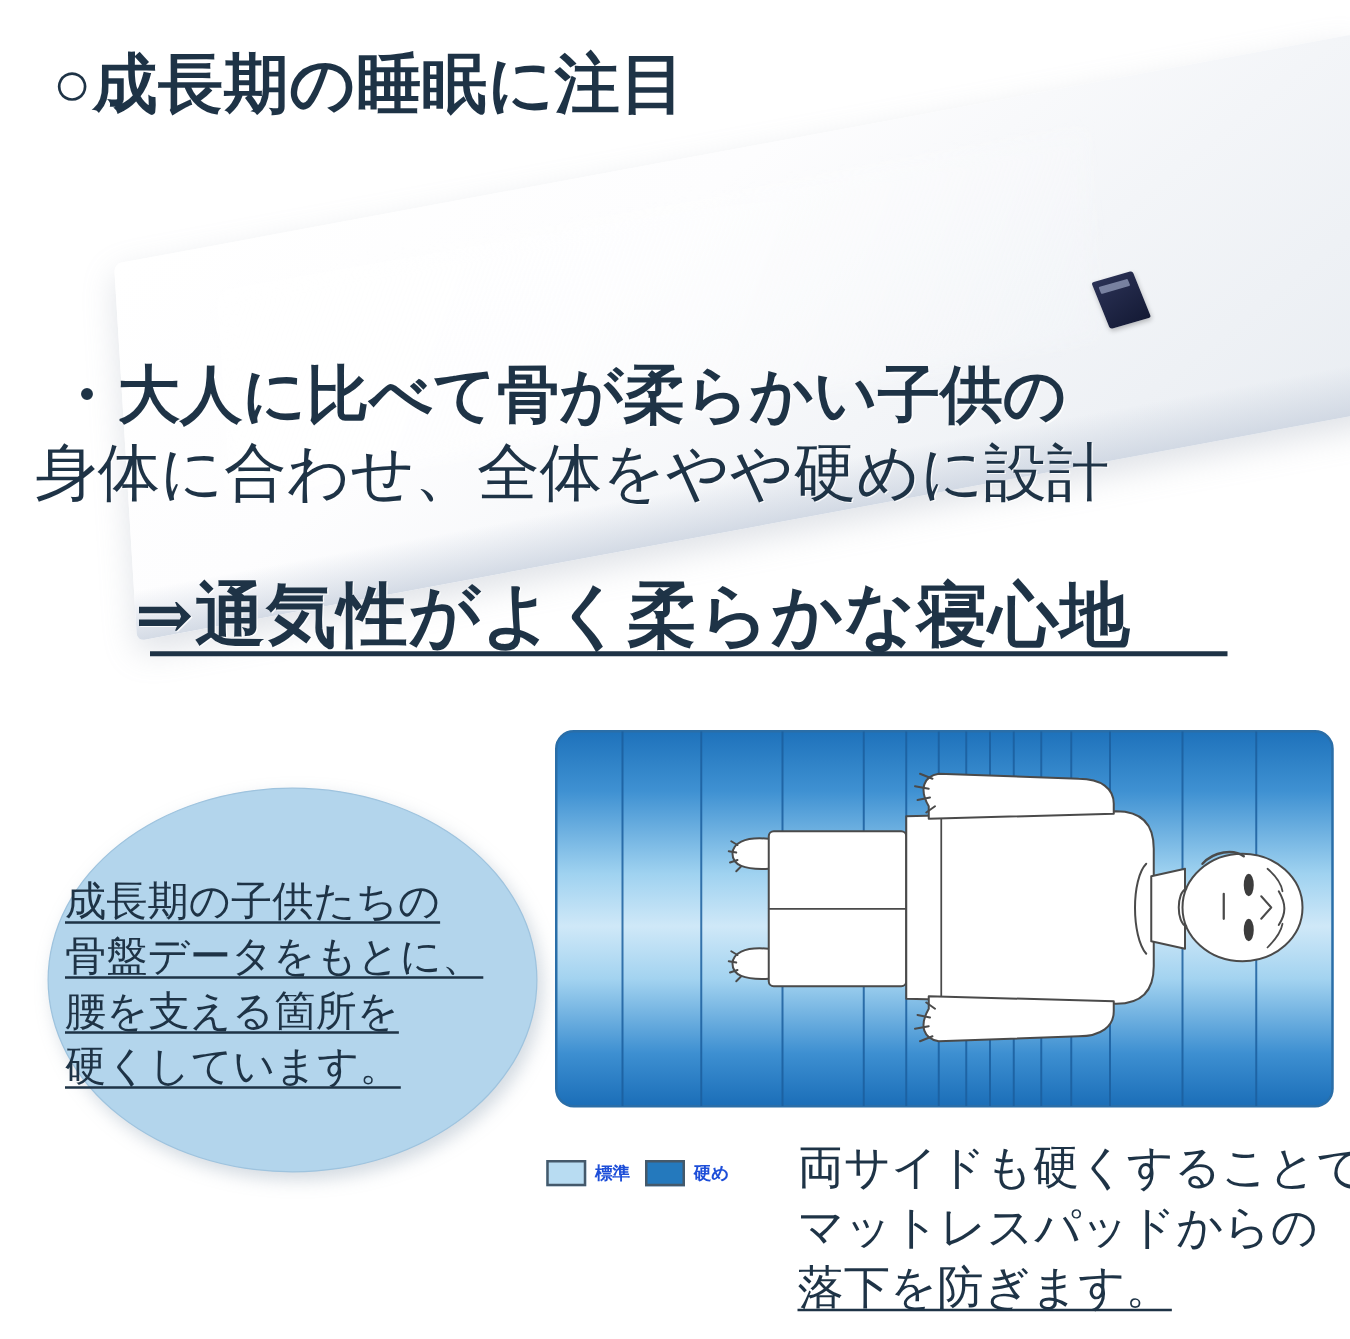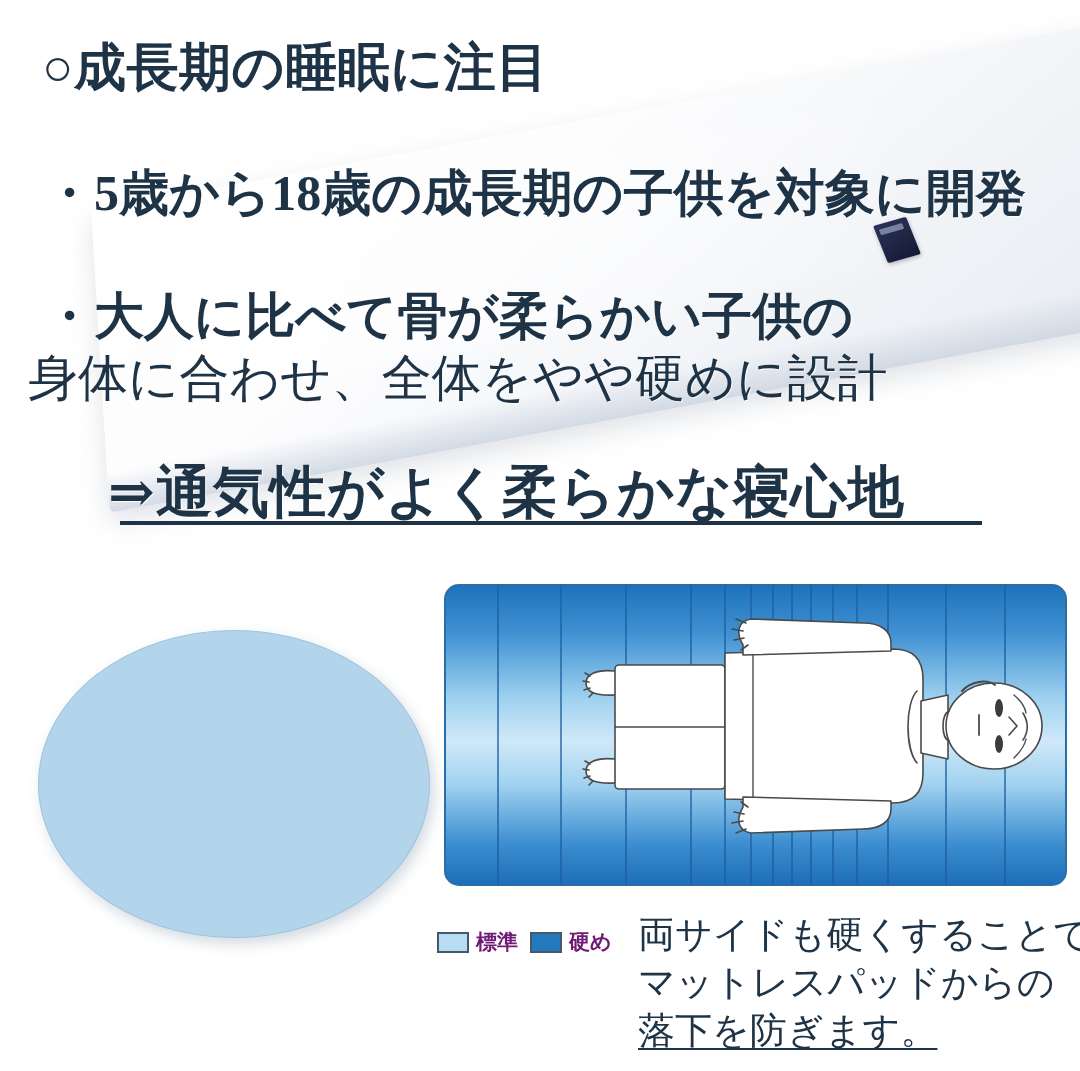--- a/index.html
+++ b/index.html
@@ -201,23 +201,23 @@
   }
   .swatch {
     width: 32px;
     height: 21px;
     border: 2px solid #44596b;
     box-sizing: border-box;
   }
   .swatch.standard { background: #b8dcf2; }
   .swatch.firm { background: #2479bd; }
   .legend-label {
-    font-size: 21px;
-    font-weight: 700;
-    color: #701a75;
+    font-size: 14px;
+    font-weight: 700;
+    color: #1d4ed8;
     font-family: "Liberation Sans", "DejaVu Sans", sans-serif;
   }
 
   
   .caption {
     position: absolute;
     left: 638px;
     top: 911px;
     z-index: 5;
     font-size: 37px;
@@ -237,28 +237,33 @@
 
 <div id="page">
 
   <div class="photo-wrap">
     <div class="mattress-photo"></div>
     <div class="photo-tag"></div>
   </div>
 
   <div class="text-layer">
     <div class="title">○成長期の睡眠に注目</div>
-    <div class="bullet1">・5歳から18歳の成長期の子供を対象に開発</div>
     <div class="bullet2-l1">・大人に比べて骨が柔らかい子供の</div>
     <div class="bullet2-l2">身体に合わせ、全体をやや硬めに設計</div>
     <div class="conclusion">⇒通気性がよく柔らかな寝心地</div>
     <div class="conclusion-underline"></div>
   </div>
 
   <div class="ellipse-callout"></div>
+  <div class="ellipse-text">
+    <div class="ul">成長期の子供たちの</div>
+    <div class="ul">骨盤データをもとに、</div>
+    <div class="ul">腰を支える箇所を</div>
+    <div class="ul">硬くしています。</div>
+  </div>
 
   <div class="diagram">
     <svg width="625" height="320" viewBox="0 0 625 320" xmlns="http://www.w3.org/2000/svg">
       <defs>
         <linearGradient id="padGrad" x1="0" y1="0" x2="0" y2="1">
           <stop offset="0%" stop-color="#1e72bb"></stop>
           <stop offset="16%" stop-color="#3f91d2"></stop>
           <stop offset="38%" stop-color="#9fd2f0"></stop>
           <stop offset="52%" stop-color="#cfe8f8"></stop>
           <stop offset="66%" stop-color="#a3d3f0"></stop>

